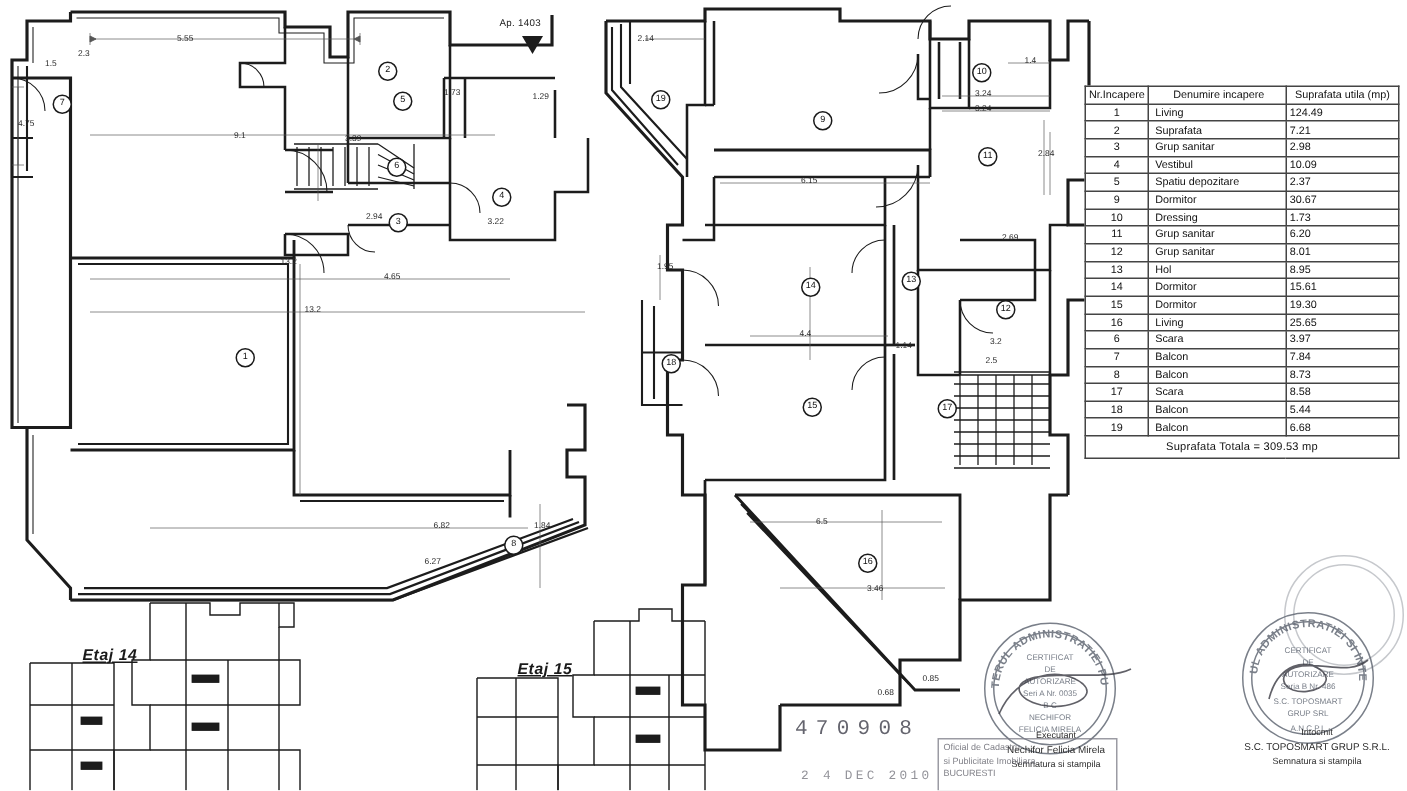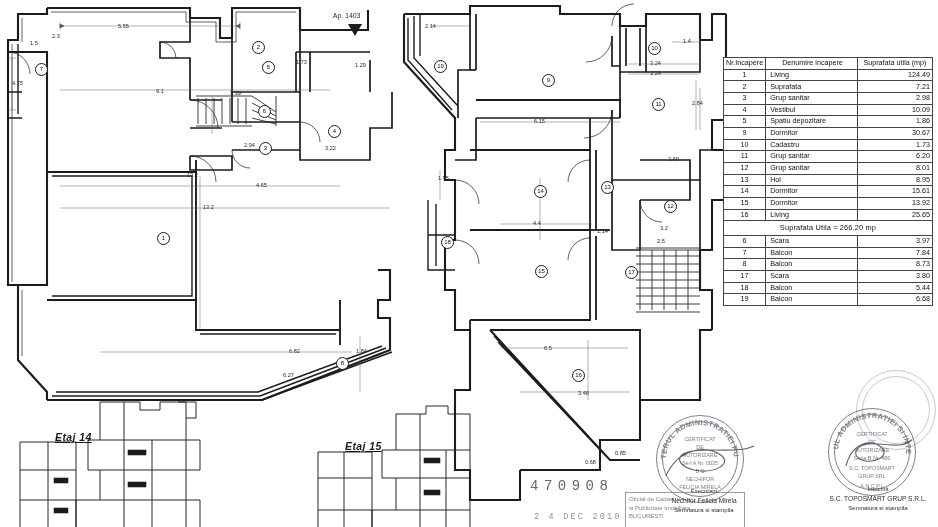--- a/index.html
+++ b/index.html
@@ -42,21 +42,21 @@
     line-height: 1.15;
     font-weight: normal;
   }
   .area-table th {
     font-size: 7.2px;
     text-align: center;
     white-space: nowrap;
   }
   .col-nr { width: 34px; text-align: center; margin-top: 28px; }
   .col-name { width: 98px; text-align: left; padding-left: 4px !important; }
-  .col-area { width: 74px; text-align: right; }
+  .col-area { width: 74px; text-align: left; }
   .summary-row td {
     text-align: center;
     font-size: 7.4px;
     padding: 2.6px 2px;
     letter-spacing: 0.15px;
   }
 
   
   .lbl {
     position: absolute;
@@ -480,30 +480,30 @@
           <td class="col-area">2.98</td>
         </tr>
         <tr>
           <td class="col-nr">4</td>
           <td class="col-name">Vestibul</td>
           <td class="col-area">10.09</td>
         </tr>
         <tr>
           <td class="col-nr">5</td>
           <td class="col-name">Spatiu depozitare</td>
-          <td class="col-area">1.86</td>
+          <td class="col-area">2.37</td>
         </tr>
         <tr>
           <td class="col-nr">9</td>
           <td class="col-name">Dormitor</td>
           <td class="col-area">30.67</td>
         </tr>
         <tr>
           <td class="col-nr">10</td>
-          <td class="col-name">Cadastru</td>
+          <td class="col-name">Dressing</td>
           <td class="col-area">1.73</td>
         </tr>
         <tr>
           <td class="col-nr">11</td>
           <td class="col-name">Grup sanitar</td>
           <td class="col-area">6.20</td>
         </tr>
         <tr>
           <td class="col-nr">12</td>
           <td class="col-name">Grup sanitar</td>
@@ -515,59 +515,59 @@
           <td class="col-area">8.95</td>
         </tr>
         <tr>
           <td class="col-nr">14</td>
           <td class="col-name">Dormitor</td>
           <td class="col-area">15.61</td>
         </tr>
         <tr>
           <td class="col-nr">15</td>
           <td class="col-name">Dormitor</td>
-          <td class="col-area">13.92</td>
+          <td class="col-area">19.30</td>
         </tr>
         <tr>
           <td class="col-nr">16</td>
           <td class="col-name">Living</td>
           <td class="col-area">25.65</td>
         </tr>
-        <tr class="summary-row">
-          <td colspan="3">Suprafata Utila =  266.20 mp</td>
-        </tr>
         <tr>
           <td class="col-nr">6</td>
           <td class="col-name">Scara</td>
           <td class="col-area">3.97</td>
         </tr>
         <tr>
           <td class="col-nr">7</td>
           <td class="col-name">Balcon</td>
           <td class="col-area">7.84</td>
         </tr>
         <tr>
           <td class="col-nr">8</td>
           <td class="col-name">Balcon</td>
           <td class="col-area">8.73</td>
         </tr>
         <tr>
           <td class="col-nr">17</td>
           <td class="col-name">Scara</td>
-          <td class="col-area">3.80</td>
+          <td class="col-area">8.58</td>
         </tr>
         <tr>
           <td class="col-nr">18</td>
           <td class="col-name">Balcon</td>
           <td class="col-area">5.44</td>
         </tr>
         <tr>
           <td class="col-nr">19</td>
           <td class="col-name">Balcon</td>
           <td class="col-area">6.68</td>
+        </tr>
+        <tr class="summary-row">
+          <td colspan="3">Suprafata Totala =  309.53 mp</td>
         </tr>
       </tbody>
   </table>
 
   <div class="stamp" style="left:656px; top:415px; width:86px; height:86px;">
     <div class="stamp-ring" style="left:5px; top:5px; width:74px; height:74px;"></div>
     <svg class="circ-text" viewBox="0 0 86 86">
       <defs>
         <path id="arc1" d="M 9,43 A 34,34 0 1 1 77,43"></path>
       </defs>

